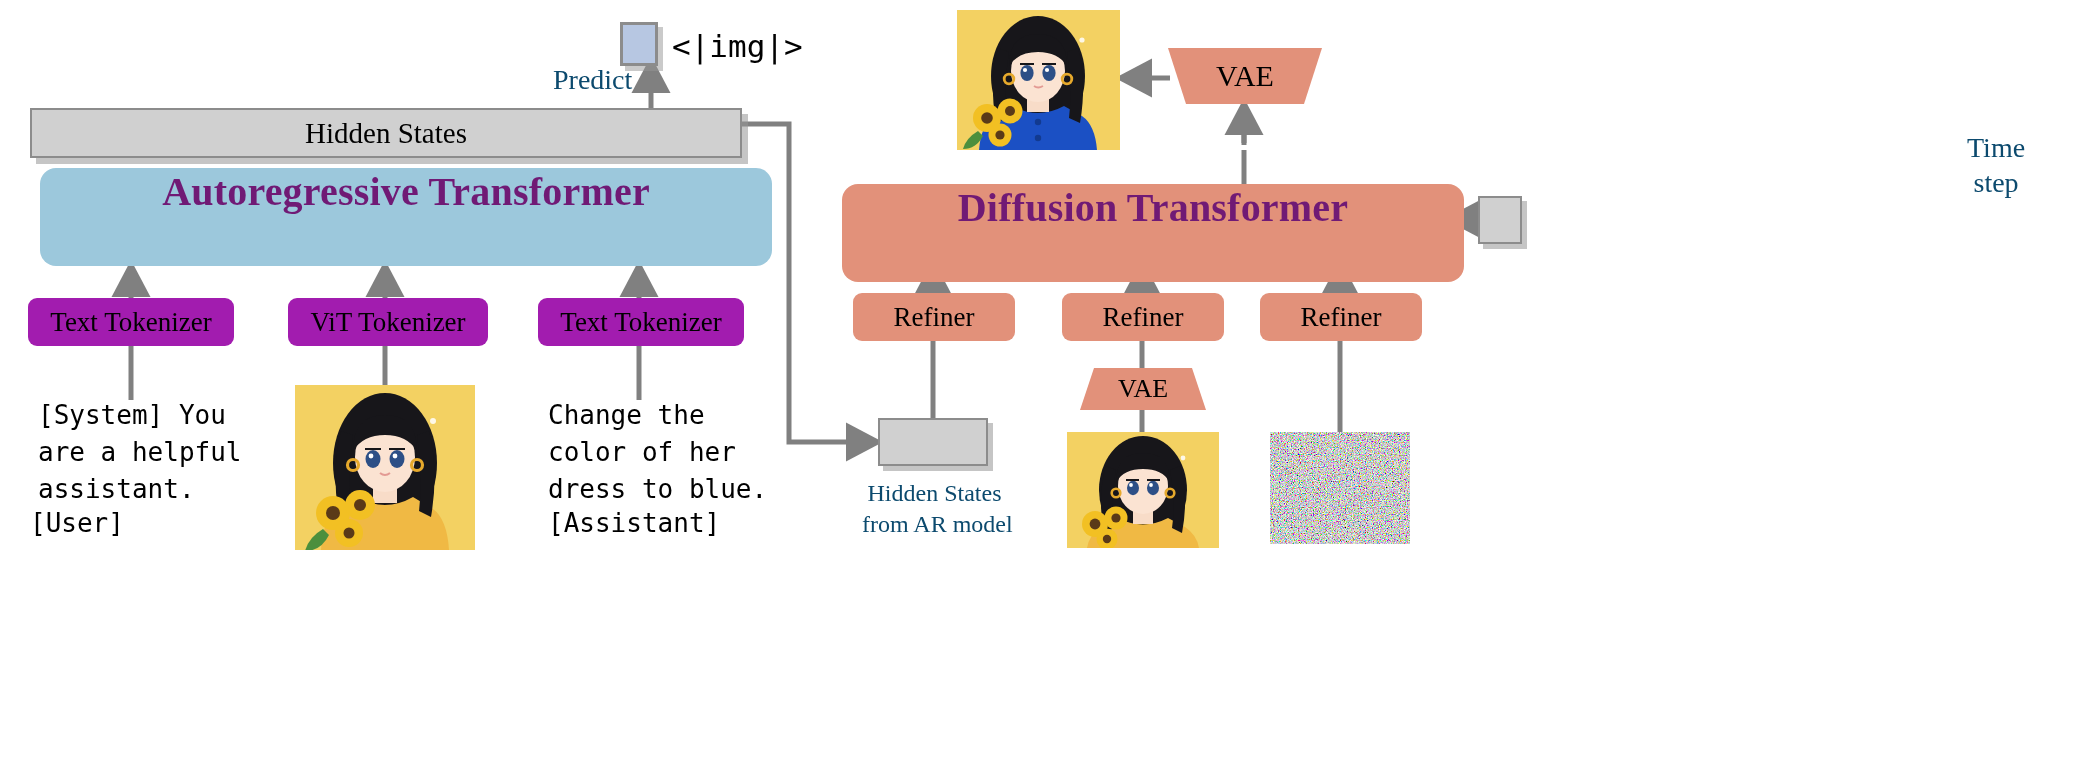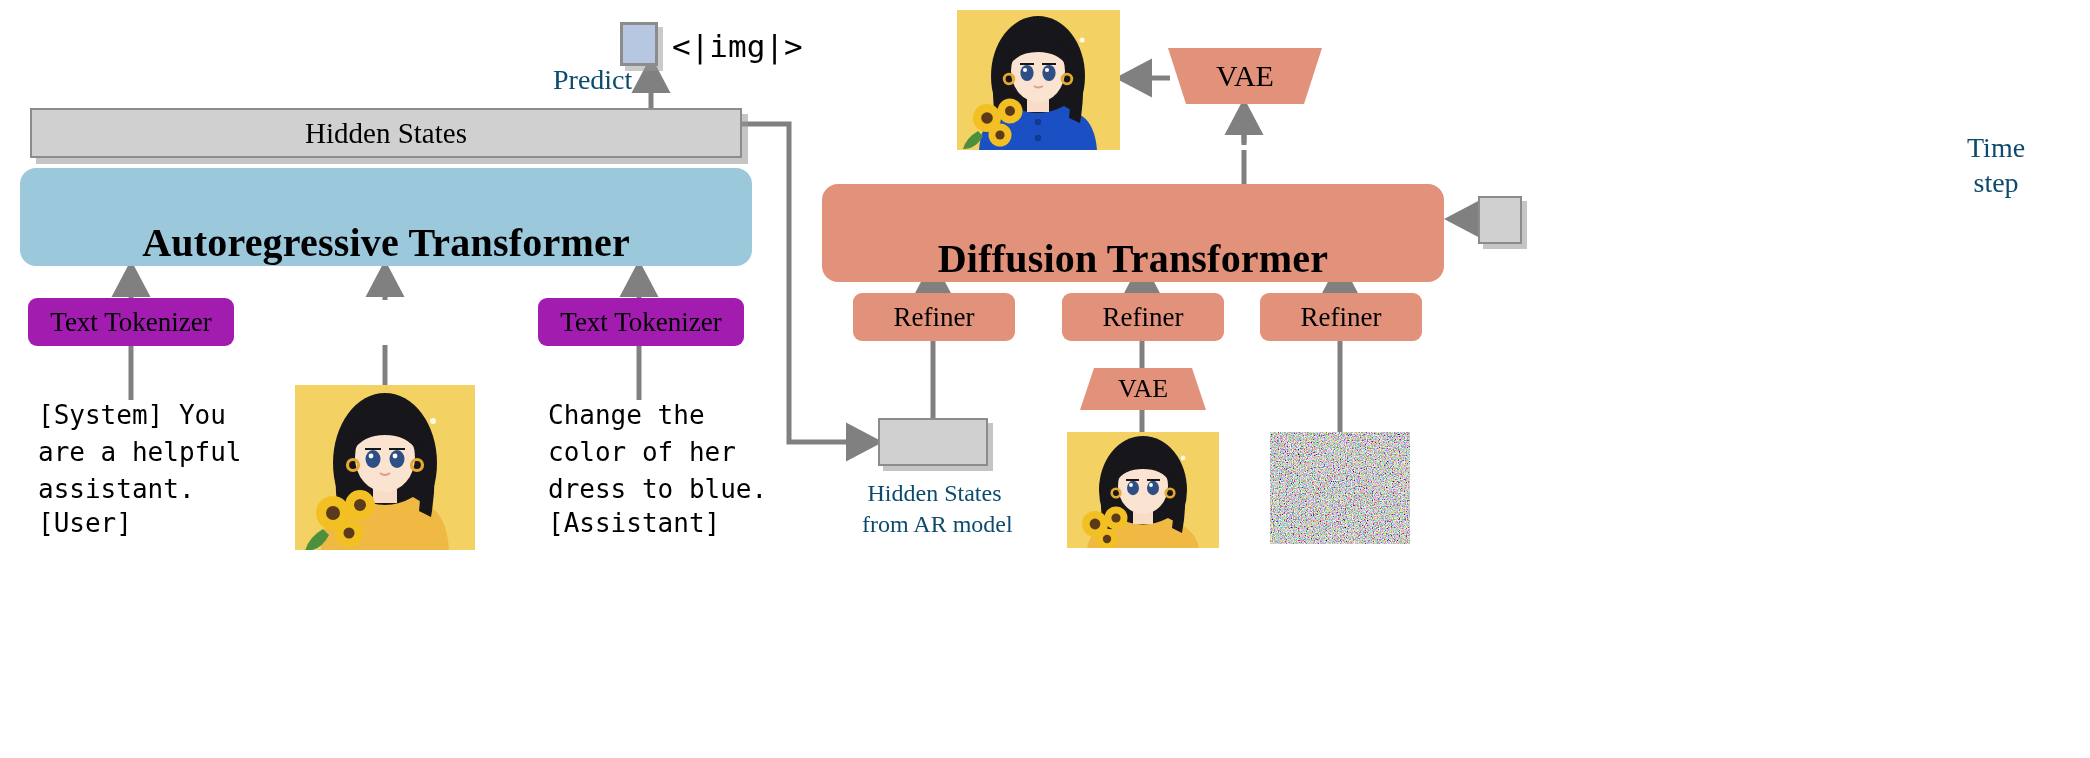--- a/index.html
+++ b/index.html
@@ -17,25 +17,26 @@
     height: 758px;
     background: #ffffff;
   }
 
   
   .abs { position: absolute; box-sizing: border-box; }
 
   
   .module {
     border-radius: 16px;
-    display: flex; align-items: flex-end; justify-content: center;
+    display: flex; align-items: flex-start; justify-content: center;
     font-weight: bold;
-    color: #000000;
+    color: #701a75;
     letter-spacing: .2px;
     text-align: center;
+    margin-left: 20px;
   }
   .module.ar   { background: #9cc8dc; }
   .module.dit  { background: #e2917a; }
 
   
   .pill {
     border-radius: 9px;
     display: flex; align-items: center; justify-content: center;
     font-size: 27px;
     color: #000;
@@ -137,28 +138,31 @@
     <span>Hidden States</span>
   </div>
 
   <div class="abs module ar" style="left:20px; top:168px; width:732px; height:98px; font-size:40px;">
     <span>Autoregressive Transformer</span>
   </div>
 
   <div class="abs pill tok" style="left:28px; top:298px; width:206px; height:48px;">
     <span>Text Tokenizer</span>
   </div>
+  <div class="abs pill tok" style="left:288px; top:298px; width:200px; height:48px;">
+    <span>ViT Tokenizer</span>
+  </div>
   <div class="abs pill tok" style="left:538px; top:298px; width:206px; height:48px;">
     <span>Text Tokenizer</span>
   </div>
 
   <div class="abs mono" style="left:38px; top:397px;">[System] You
 are a helpful
 assistant.</div>
-  <div class="abs mono" style="left:38px; top:505px;">[User]</div>
+  <div class="abs mono" style="left:30px; top:505px;">[User]</div>
 
   <div class="abs mono" style="left:548px; top:505px;">[Assistant]</div>
   <div class="abs mono" style="left:548px; top:397px;">Change the
 color of her
 dress to blue.</div>
 
   <div class="pic" style="left:295px; top:385px; width:180px; height:165px;">
     <svg width="180" height="165" viewBox="0 0 180 165">
       <rect width="180" height="165" fill="#f3d162"></rect>
       <circle cx="138" cy="36" r="3" fill="#fff" opacity=".85"></circle>

